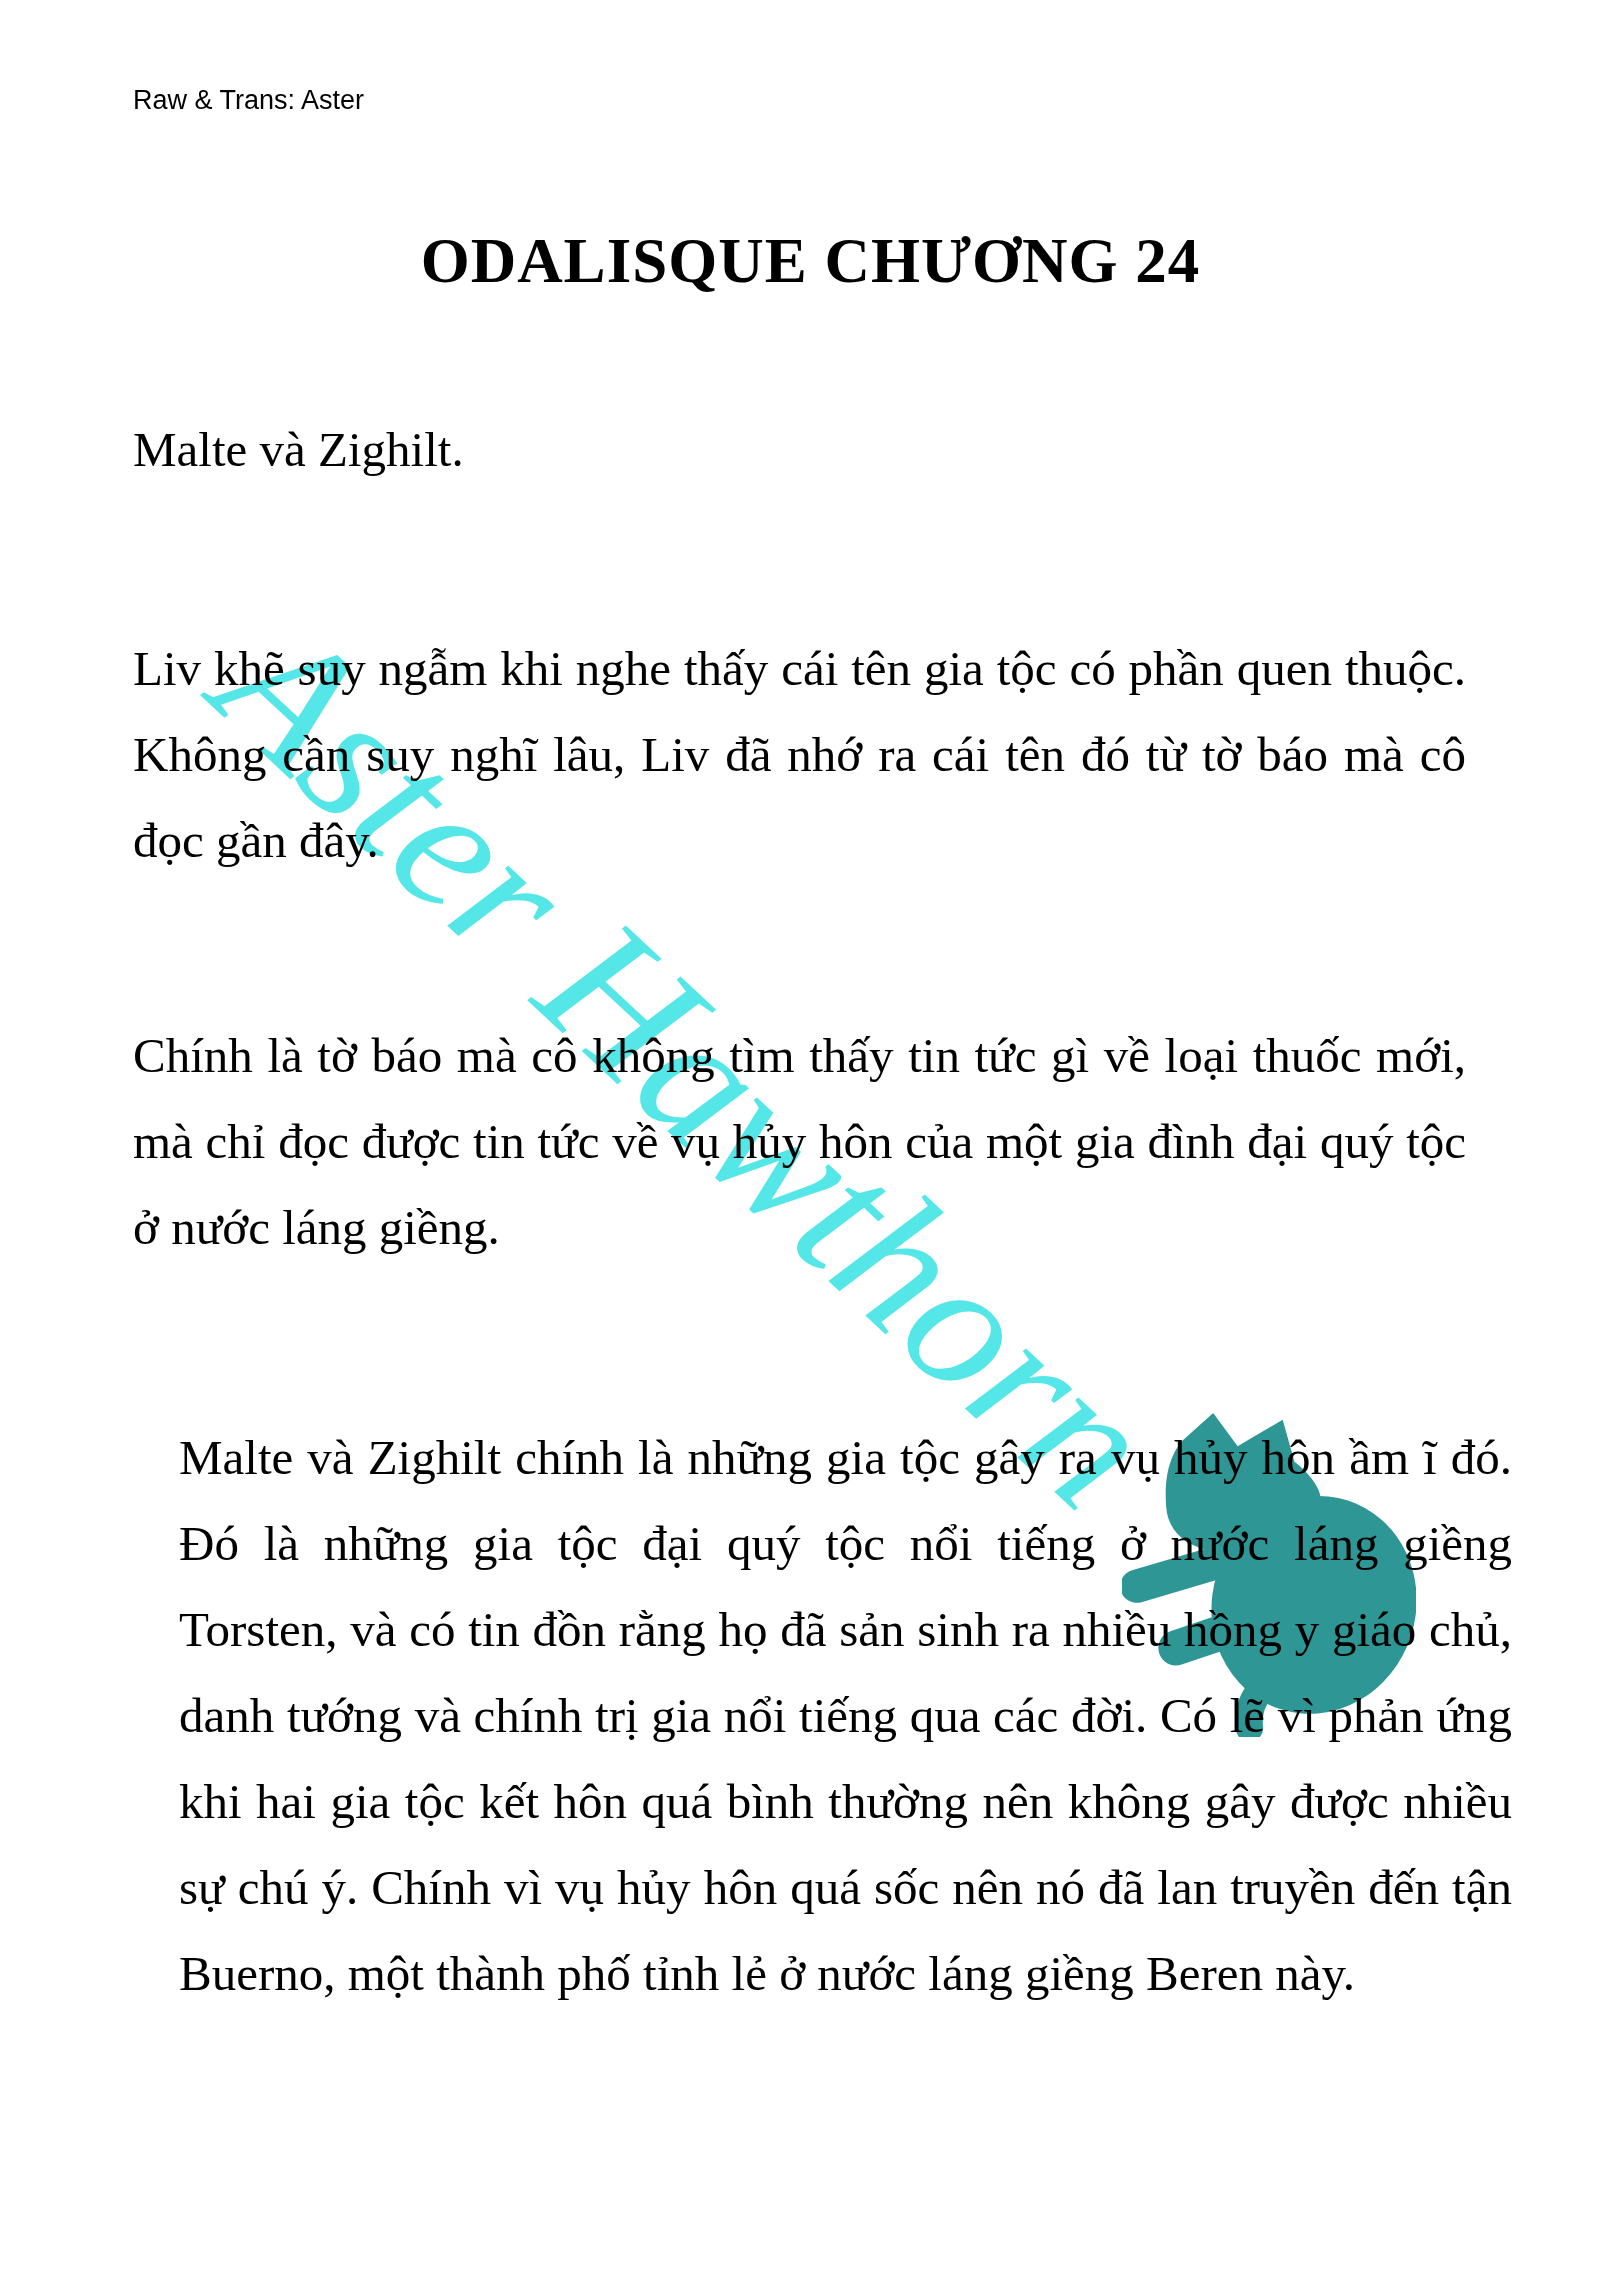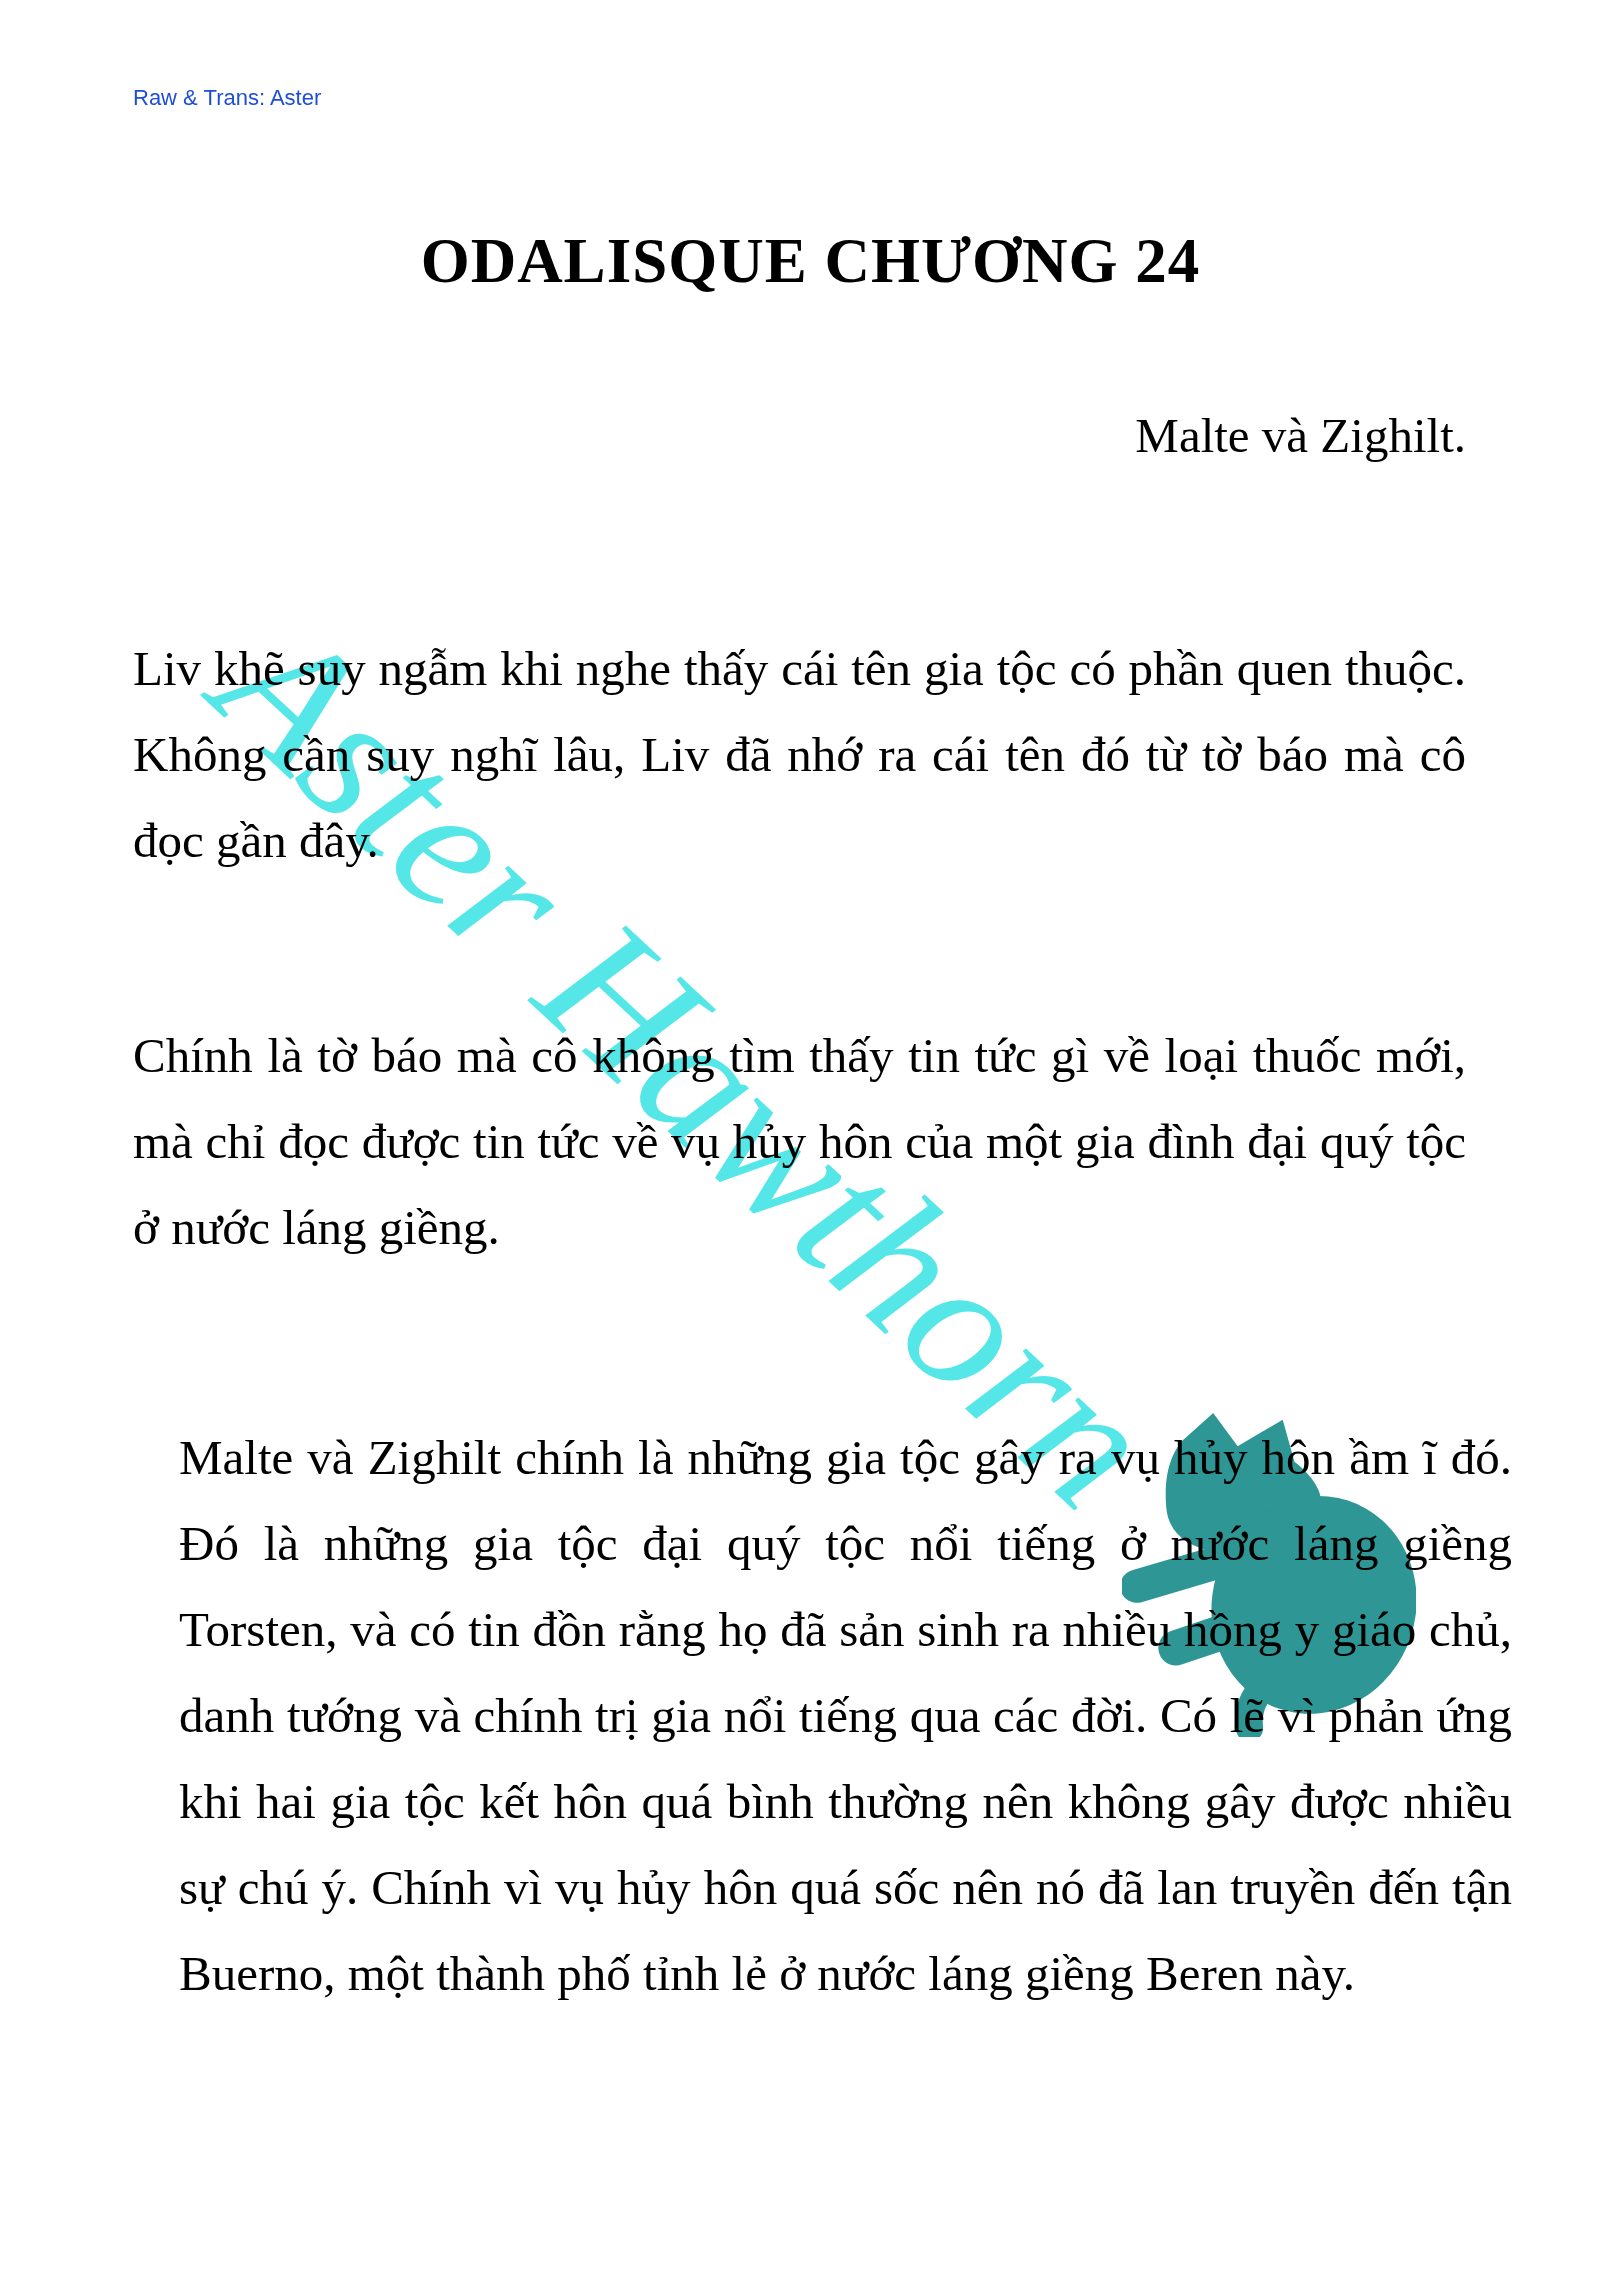--- a/index.html
+++ b/index.html
@@ -5,31 +5,31 @@
   html,body{margin:0;padding:0;}
   body{
     width:1621px;height:2293px;position:relative;background:#ffffff;overflow:hidden;
     font-family:"Liberation Serif","DejaVu Serif",serif;color:#000;
   }
   .page{position:absolute;inset:0;}
 
   .credit{
     position:absolute;left:133px;top:85px;
     font-family:"Liberation Sans","DejaVu Sans",sans-serif;
-    font-size:22px;color:#1d4ed8;white-space:nowrap;z-index:3;
+    font-size:27px;color:#000000;white-space:nowrap;z-index:3;
   }
   .title{
     position:absolute;left:0;top:183px;width:1621px;text-align:center;
     font-size:63px;font-weight:bold;letter-spacing:1px;z-index:3;
   }
   .body-para{
     position:absolute;left:133px;width:1333px;margin:0;
     font-size:49px;line-height:86px;text-align:justify;z-index:3;
   }
-  .p1{top:393px;text-align:right;}
+  .p1{top:407px;text-align:left;}
   .p2{top:626px;}
   .p3{top:1013px;}
   .p4{top:1415px;margin-left:46px;}
 
   .watermark{
     position:absolute;left:314px;top:588px;z-index:1;
     font-size:186px;font-style:italic;line-height:1;white-space:nowrap;
     color:#55e7e8;transform:rotate(43deg);transform-origin:0 0;
     pointer-events:none;
   }

